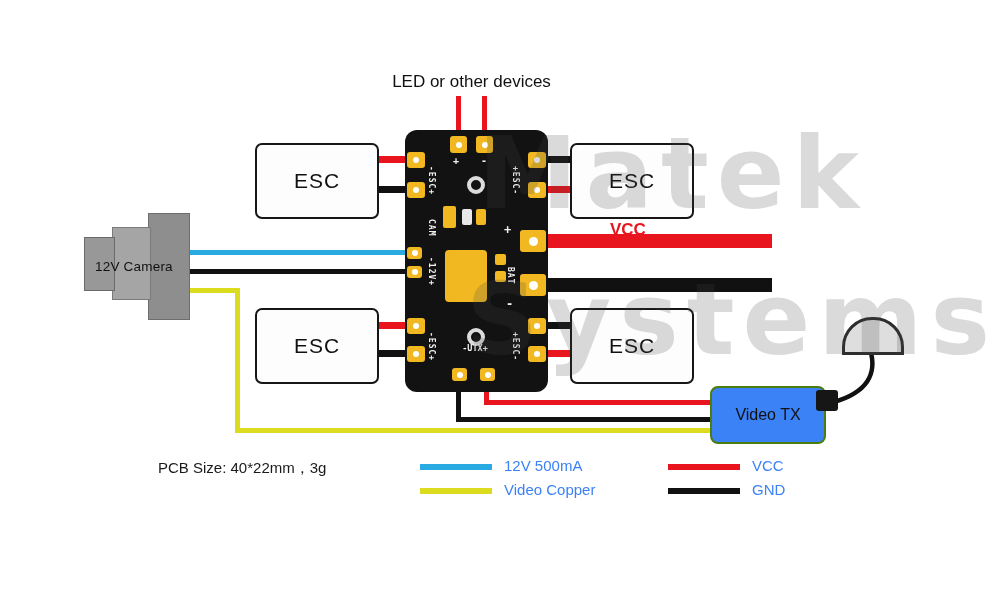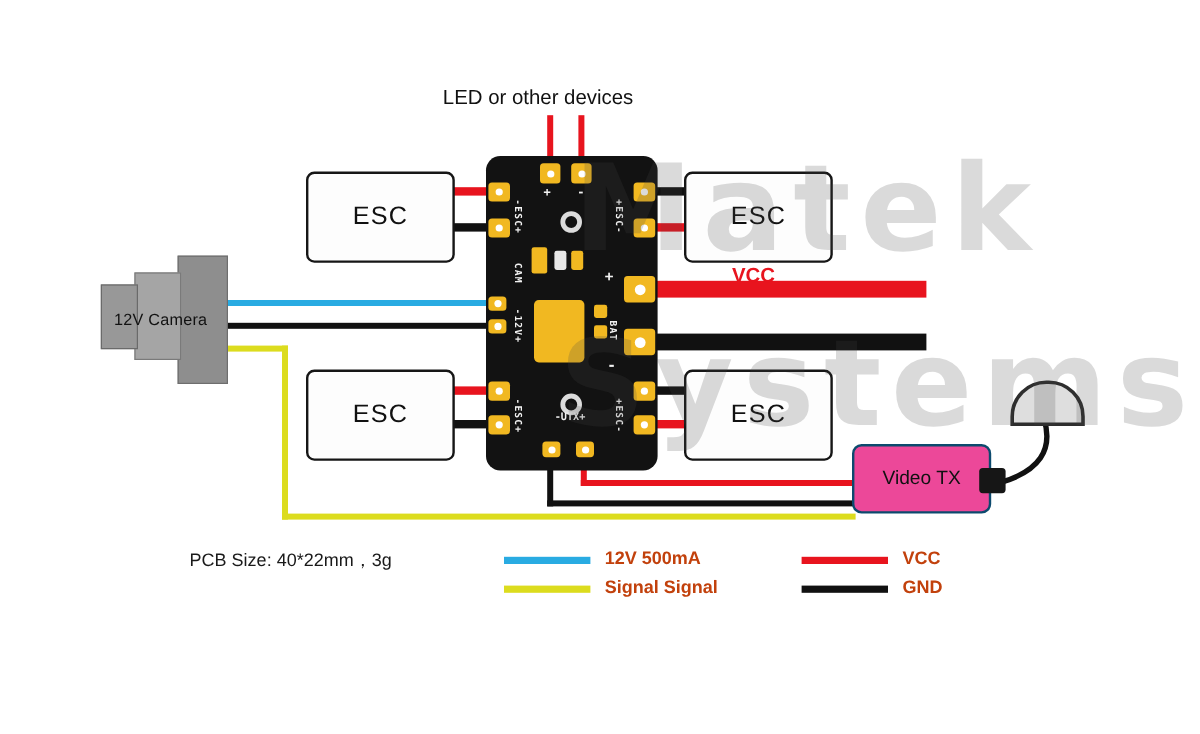--- a/index.html
+++ b/index.html
@@ -35,31 +35,31 @@
            font-family:"DejaVu Sans Mono", monospace; }
   .comp  { position:absolute; border-radius:2px; }
 
   
   .label { position:absolute; color:#111; z-index:5; }
 
   
   .cam-part { position:absolute; z-index:4; }
 
   
-  .vtx-box { position:absolute; left:710px; top:370px; width:112px; height:54px;
-             background:#ec4899; border:2px solid #0c4a6e; border-radius:8px; display:flex;
+  .vtx-box { position:absolute; left:710px; top:386px; width:112px; height:54px;
+             background:#3b82f6; border:2px solid #4d7c0f; border-radius:8px; display:flex;
              align-items:center; justify-content:center; font-size:16px; color:#111; z-index:4; }
   .antenna-dome { position:absolute; left:842px; top:317px; width:56px; height:32px;
                   background:#dedede; border:3px solid #2e2e2e; border-radius:30px 30px 0 0; z-index:4; }
   .antenna-conn { position:absolute; left:816px; top:390px; width:22px; height:21px;
                   background:#161616; border-radius:3px; z-index:5; }
 
   
   .legend-swatch { position:absolute; height:6px; width:72px; z-index:5; }
-  .legend-text { position:absolute; font-size:15px; color:#c2410c; z-index:5;font-weight:bold; }
+  .legend-text { position:absolute; font-size:15px; color:#3b82f6; z-index:5; }
   .specs { position:absolute; left:158px; top:457px; font-size:15px; color:#1a1a1a; z-index:5; }
   .specs div { line-height:22px; }
 
   
   .watermark { position:absolute; z-index:10; font-family:"DejaVu Sans", sans-serif; font-weight:bold;
                color:rgba(70,70,70,0.20); pointer-events:none; letter-spacing:8px; font-size:100px;
                line-height:1; }
 </style>
 </head>
 <body>
@@ -152,21 +152,21 @@
   </div>
   <div class="esc-box" style="left:570px; top:308px;">
     <span>ESC</span>
   </div>
 
   <div class="cam-part" style="left:148px; top:213px; width:40px; height:105px; background:#8e8e8e; border:1px solid #6e6e6e;"></div>
   <div class="cam-part" style="left:112px; top:227px; width:37px; height:71px; background:#a5a5a5; border:1px solid #7a7a7a;"></div>
   <div class="cam-part" style="left:84px; top:237px; width:29px; height:52px; background:#989898; border:1px solid #6a6a6a;"></div>
   <div class="label" style="left:95px; top:259px; width:108px; font-size:13.5px; letter-spacing:0.2px;">12V Camera</div>
 
-  <div class="label" style="left:369px; top:72px; width:205px; text-align:left; font-size:17px;">LED or other devices</div>
+  <div class="label" style="left:369px; top:72px; width:205px; text-align:center; font-size:17px;">LED or other devices</div>
 
   <div class="label" style="left:610px; top:220px; font-size:17px; font-weight:bold; color:#e8141e;">VCC</div>
   <div class="label" style="left:766px; top:221px; font-weight:bold; font-size:27px; line-height:34px;">
   </div>
 
   <div class="vtx-box">
     <span>Video TX</span>
   </div>
   <div class="antenna-dome"></div>
   <svg style="position:absolute; left:810px; top:340px; z-index:3;" width="90" height="70" viewBox="0 0 90 70">
@@ -174,21 +174,21 @@
   </svg>
   <div class="antenna-conn"></div>
 
   <div class="specs">
     <div>PCB Size: 40*22mm，3g</div>
   </div>
 
   <div class="legend-swatch" style="left:420px; top:464px; background:#29abe2;"></div>
   <div class="legend-text" style="left:504px; top:457px;">12V 500mA</div>
   <div class="legend-swatch" style="left:420px; top:488px; background:#dcdc1e;"></div>
-  <div class="legend-text" style="left:504px; top:481px;">Signal Signal</div>
+  <div class="legend-text" style="left:504px; top:481px;">Video Copper</div>
   <div class="legend-swatch" style="left:668px; top:464px; background:#e8141e;"></div>
   <div class="legend-text" style="left:752px; top:457px;">VCC</div>
   <div class="legend-swatch" style="left:668px; top:488px; background:#111111;"></div>
   <div class="legend-text" style="left:752px; top:481px;">GND</div>
 
   <div class="watermark" style="left:466px; top:270px;">Systems</div>
   <div class="watermark" style="left:478px; top:124px;">Matek</div>
 
 </div>
 

